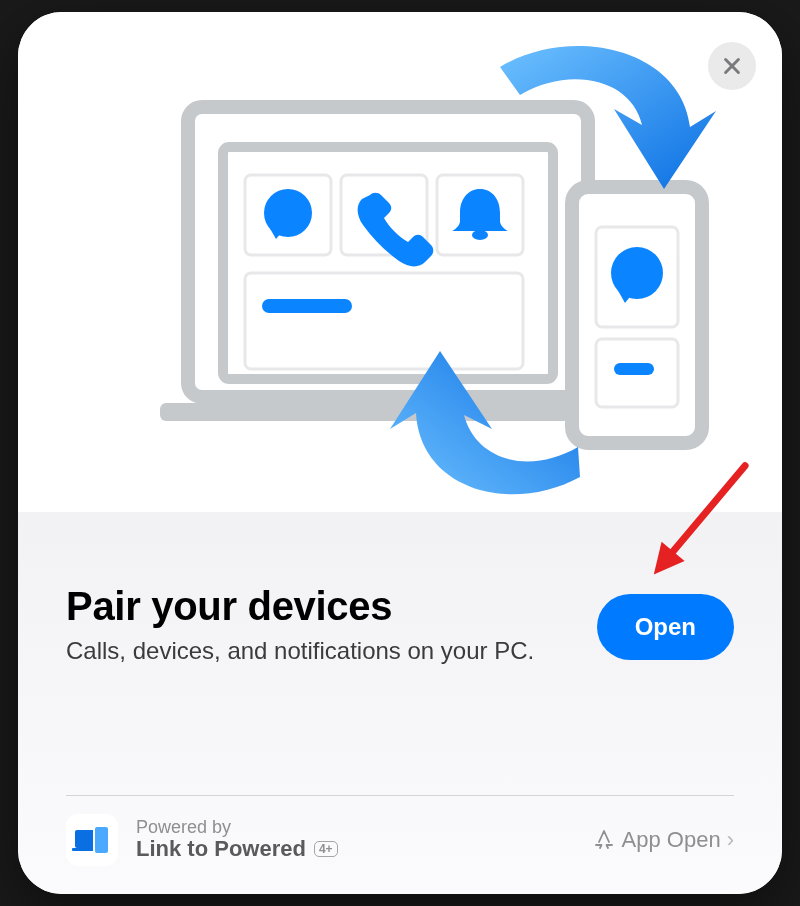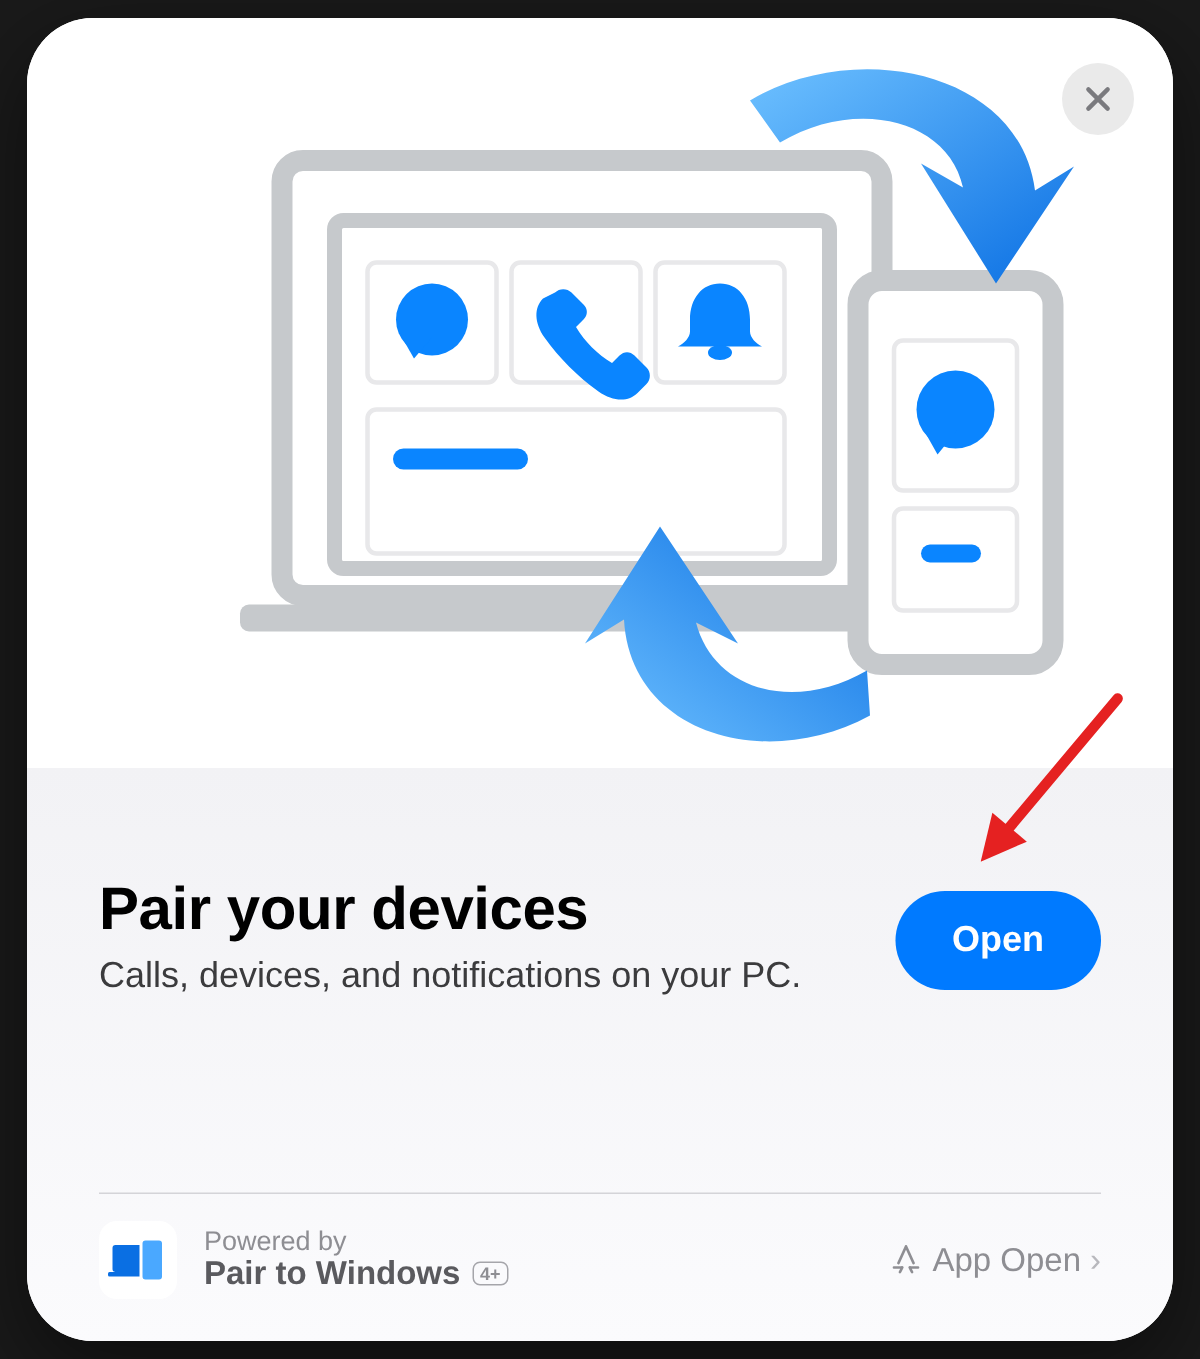--- a/index.html
+++ b/index.html
@@ -245,21 +245,21 @@
         <div class="app-icon">
           <svg width="40" height="40" viewBox="0 0 40 40">
             <rect x="3" y="10" width="24" height="18" rx="2" fill="#0a6fe3"></rect>
             <rect x="0" y="28" width="30" height="3" rx="1" fill="#0a6fe3"></rect>
             <rect x="22" y="6" width="15" height="28" rx="3" fill="#4aa8ff" stroke="#fff" stroke-width="2"></rect>
           </svg>
         </div>
         <div class="powered-block">
           <div class="powered-label">Powered by</div>
           <div class="app-name-row">
-            <span class="app-name">Pair to Windows</span>
+            <span class="app-name">Link to Powered</span>
             <span class="age-badge">4+</span>
           </div>
         </div>
         <div class="store-link">
           <svg width="24" height="24" viewBox="0 0 24 24" fill="none" stroke="#8e8e93" stroke-width="1.8" stroke-linecap="round" stroke-linejoin="round">
             <path d="M12 3 L7 14 M12 3 L17 14 M4 17 h5 M15 17 h5 M9.5 17 l-1.5 3 M14.5 17 l1.5 3"></path>
           </svg>
           <span>App Open</span>
           <span class="chevron">›</span>
         </div>

